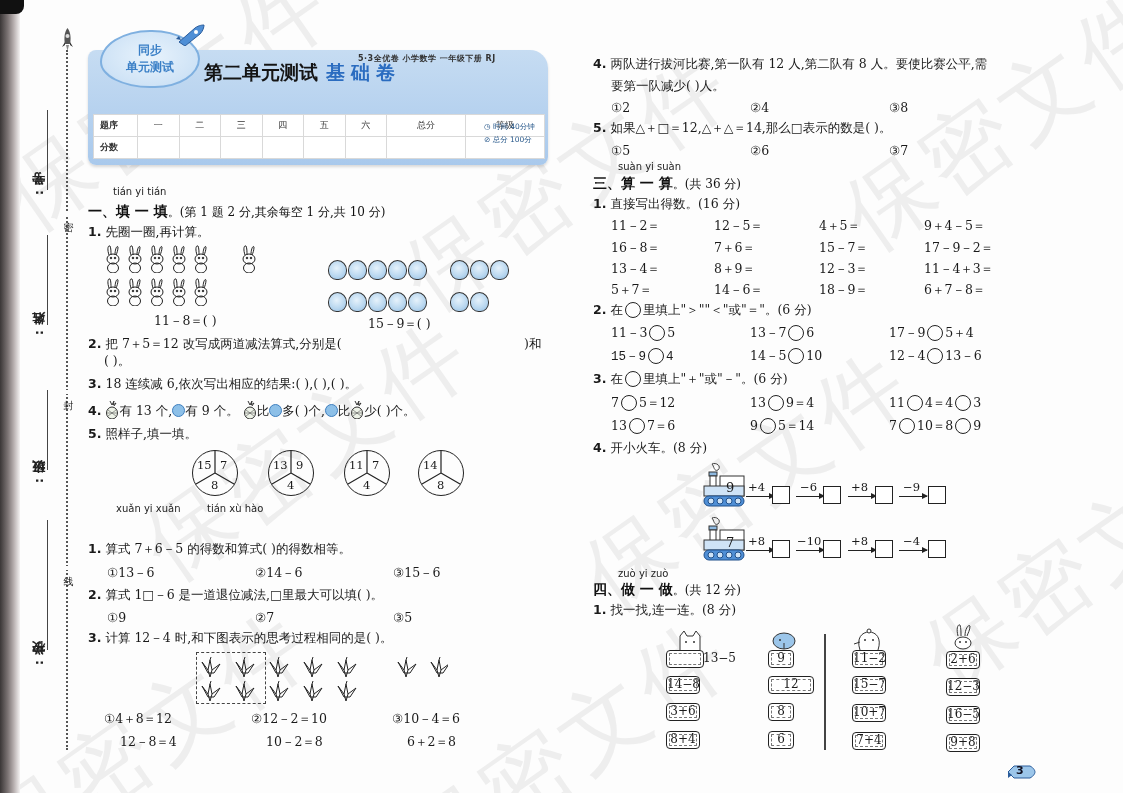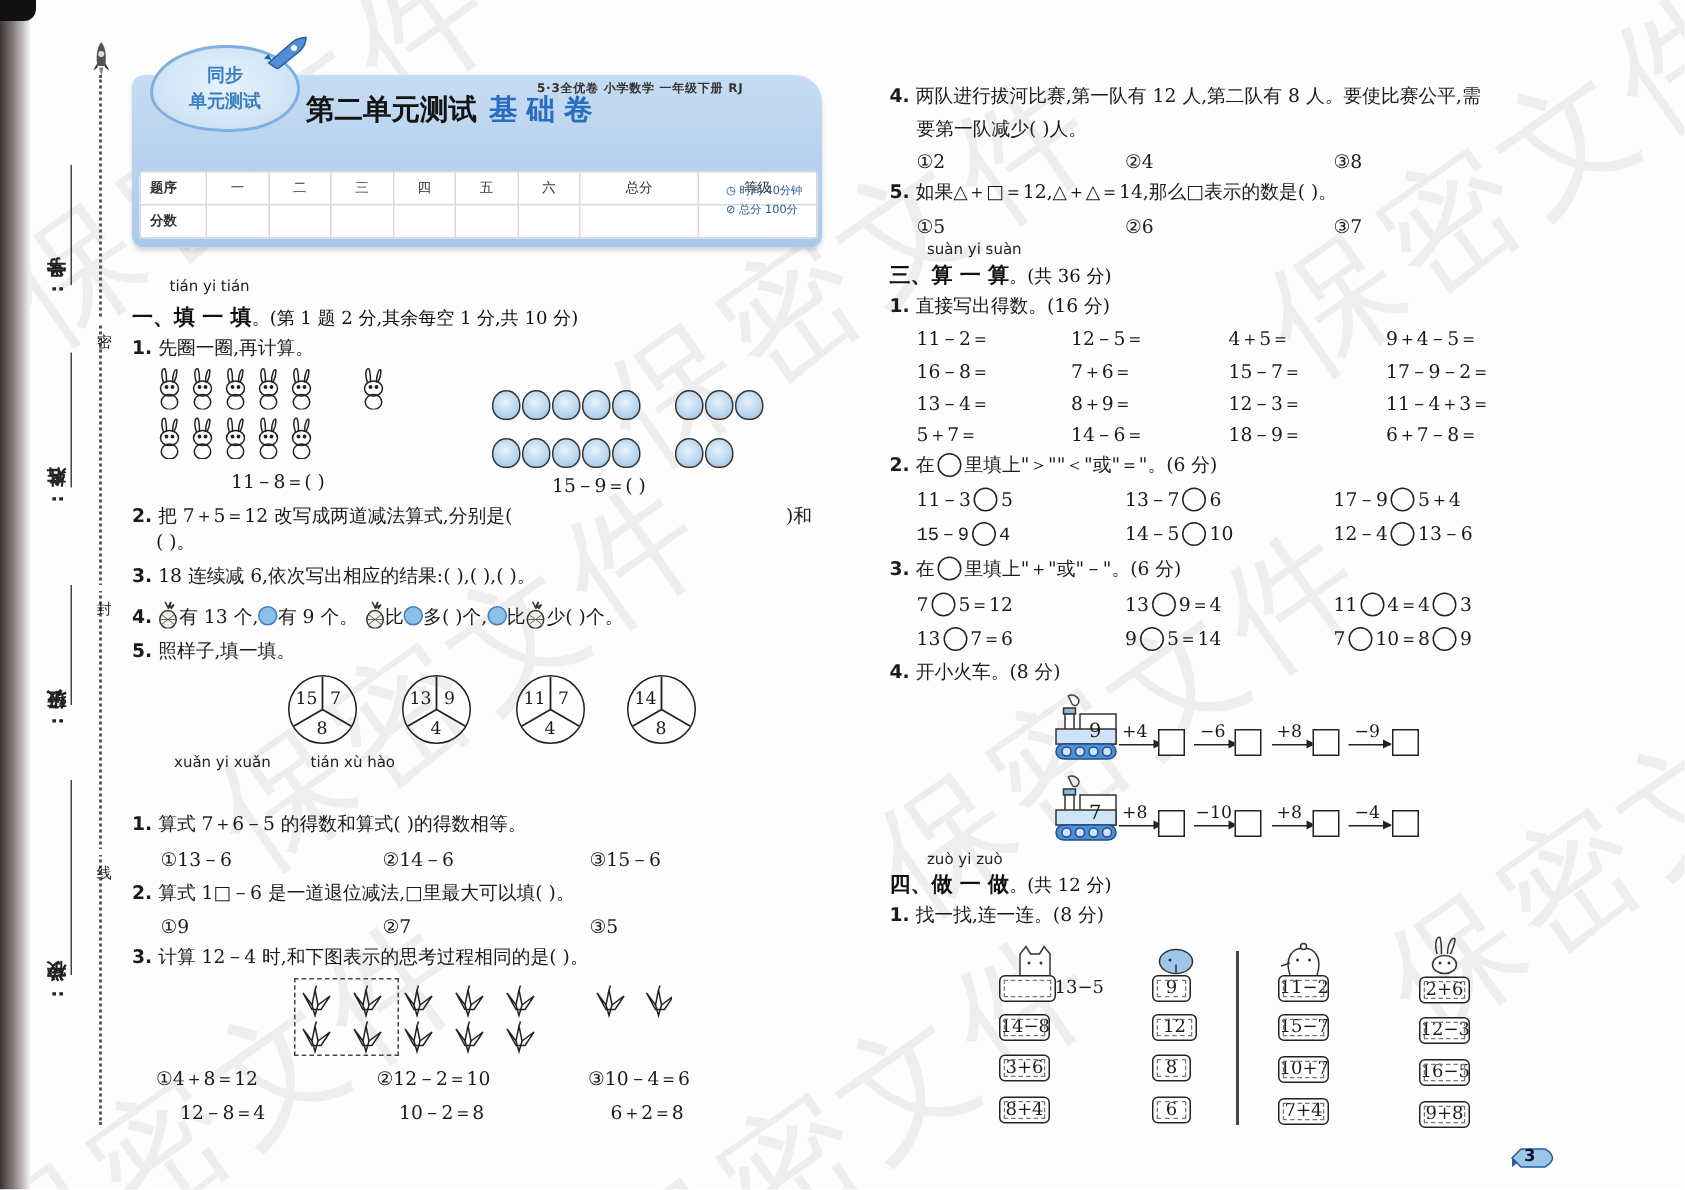--- a/index.html
+++ b/index.html
@@ -480,21 +480,21 @@
       <circle cx="10" cy="18" r="1" fill="#333"></circle>
       <circle cx="16" cy="18" r="1" fill="#333"></circle>
     </svg>
 
   <div class="card" style="left:666px;top:650px;padding-left:36px;">13−5</div>
   <div class="card" style="left:666px;top:676px;">14−8</div>
   <div class="card" style="left:666px;top:703px;">3+6</div>
   <div class="card" style="left:666px;top:731px;">8+4</div>
 
   <div class="card" style="left:768px;top:650px;width:26px;">9</div>
-  <div class="card" style="left:768px;top:676px;width:30px;">12</div>
+  <div class="card" style="left:768px;top:676px;width:46px;">12</div>
   <div class="card" style="left:768px;top:703px;width:26px;">8</div>
   <div class="card" style="left:768px;top:731px;width:26px;">6</div>
 
   <div class="divider-v"></div>
 
   <div class="card" style="left:852px;top:650px;">11−2</div>
   <div class="card" style="left:852px;top:676px;">15−7</div>
   <div class="card" style="left:852px;top:704px;">10+7</div>
   <div class="card" style="left:852px;top:732px;">7+4</div>
 

